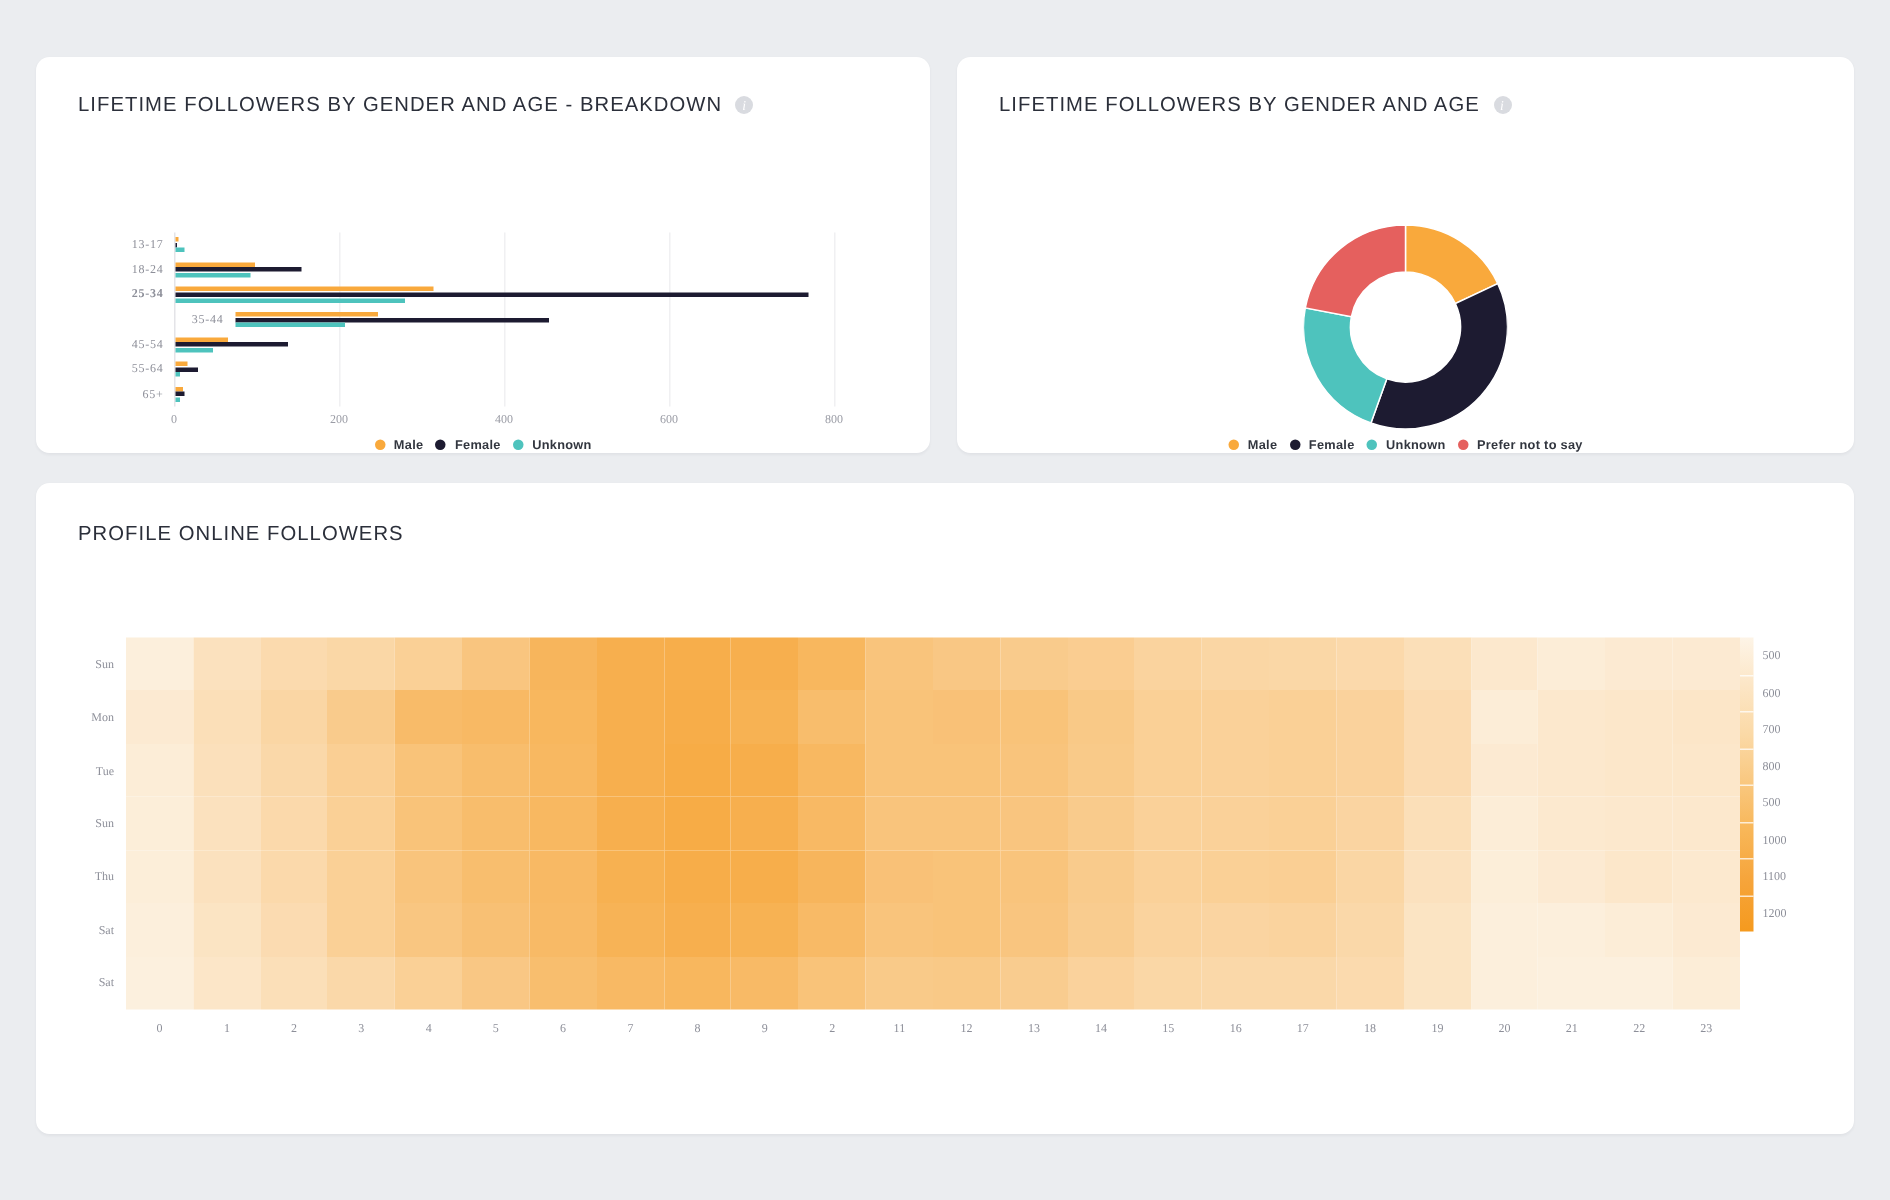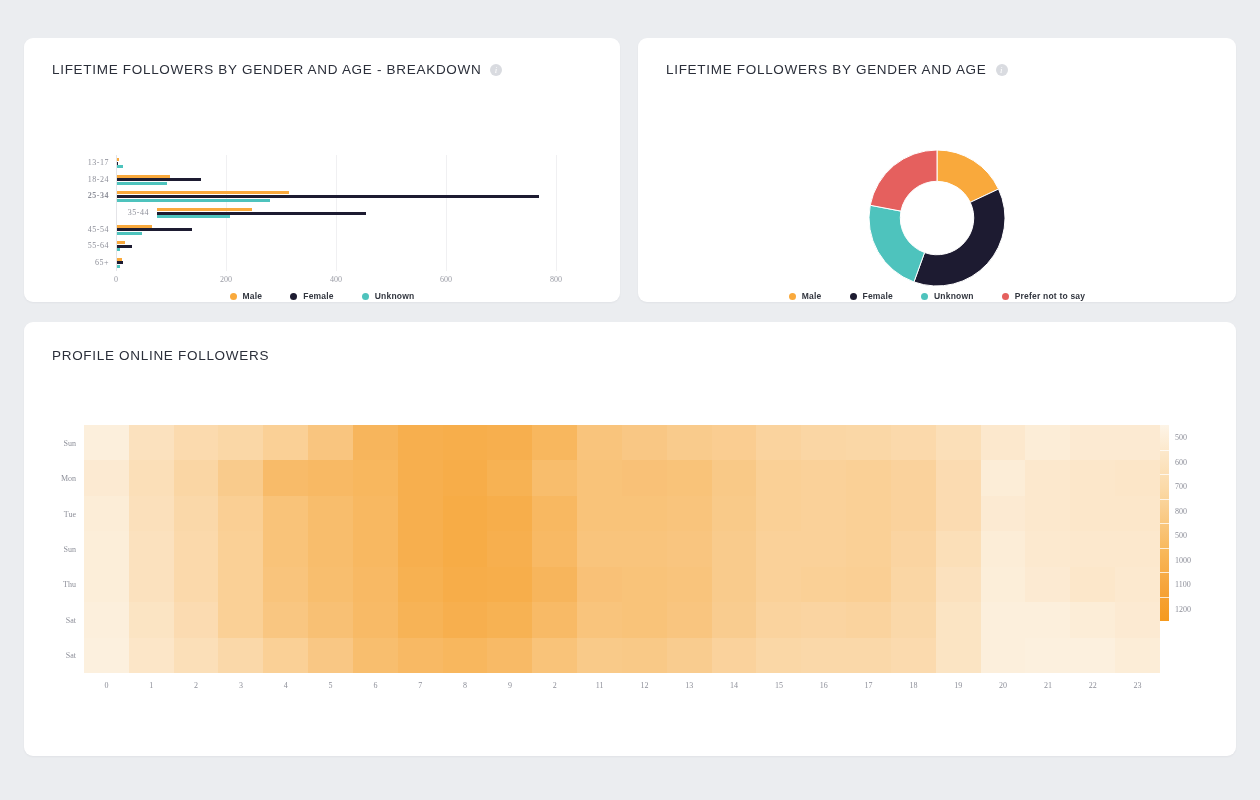--- a/index.html
+++ b/index.html
@@ -67,21 +67,21 @@
     position: absolute;
     top: 120px;
     font-size: 8px; color: #9a9ca5;
     transform: translateX(-50%);
     font-family: "Liberation Serif", serif;
   }
 
   .legend {
     position: absolute;
     display: flex; align-items: center; justify-content: center;
-    gap: 28px; width: 100%; left: 0;
+    gap: 8px; width: 100%; left: 0;
   }
   .legend-item { display: flex; align-items: center; gap: 6px; }
   .legend-dot { width: 7px; height: 7px; border-radius: 50%; }
   .legend-label { font-size: 8.5px; font-weight: bold; color: #32363f; letter-spacing: .2px; }
   #bar-legend { top: 253px; }
   #donut-legend { top: 253px; }
 
   
   #donut-wrap { position: absolute; left: 0; right: 0; top: 112px; display: flex; justify-content: center; }
 

